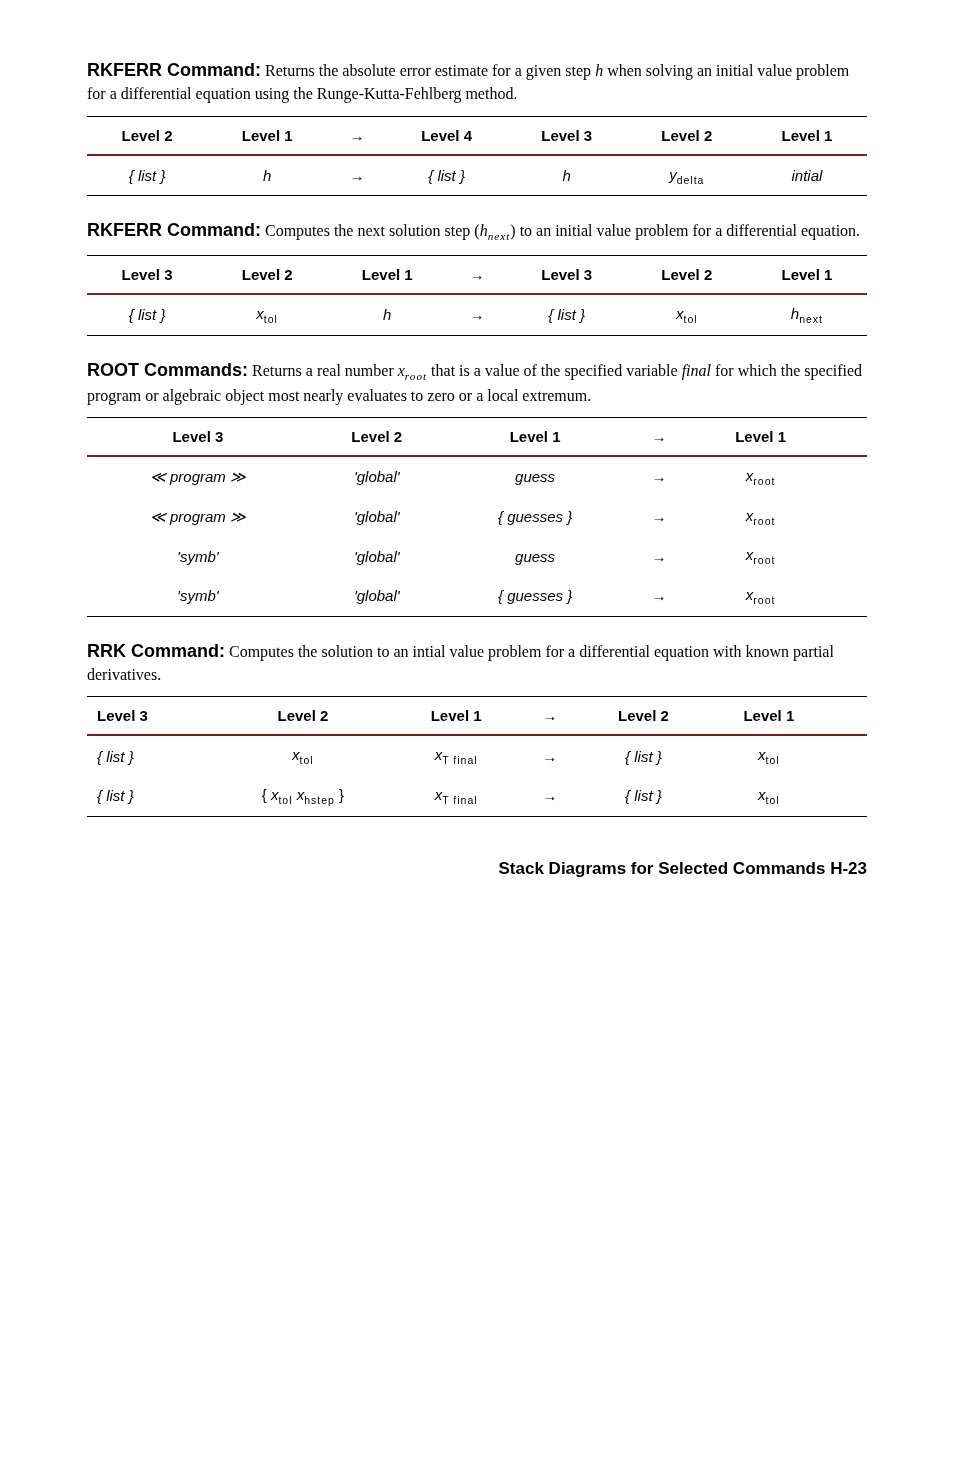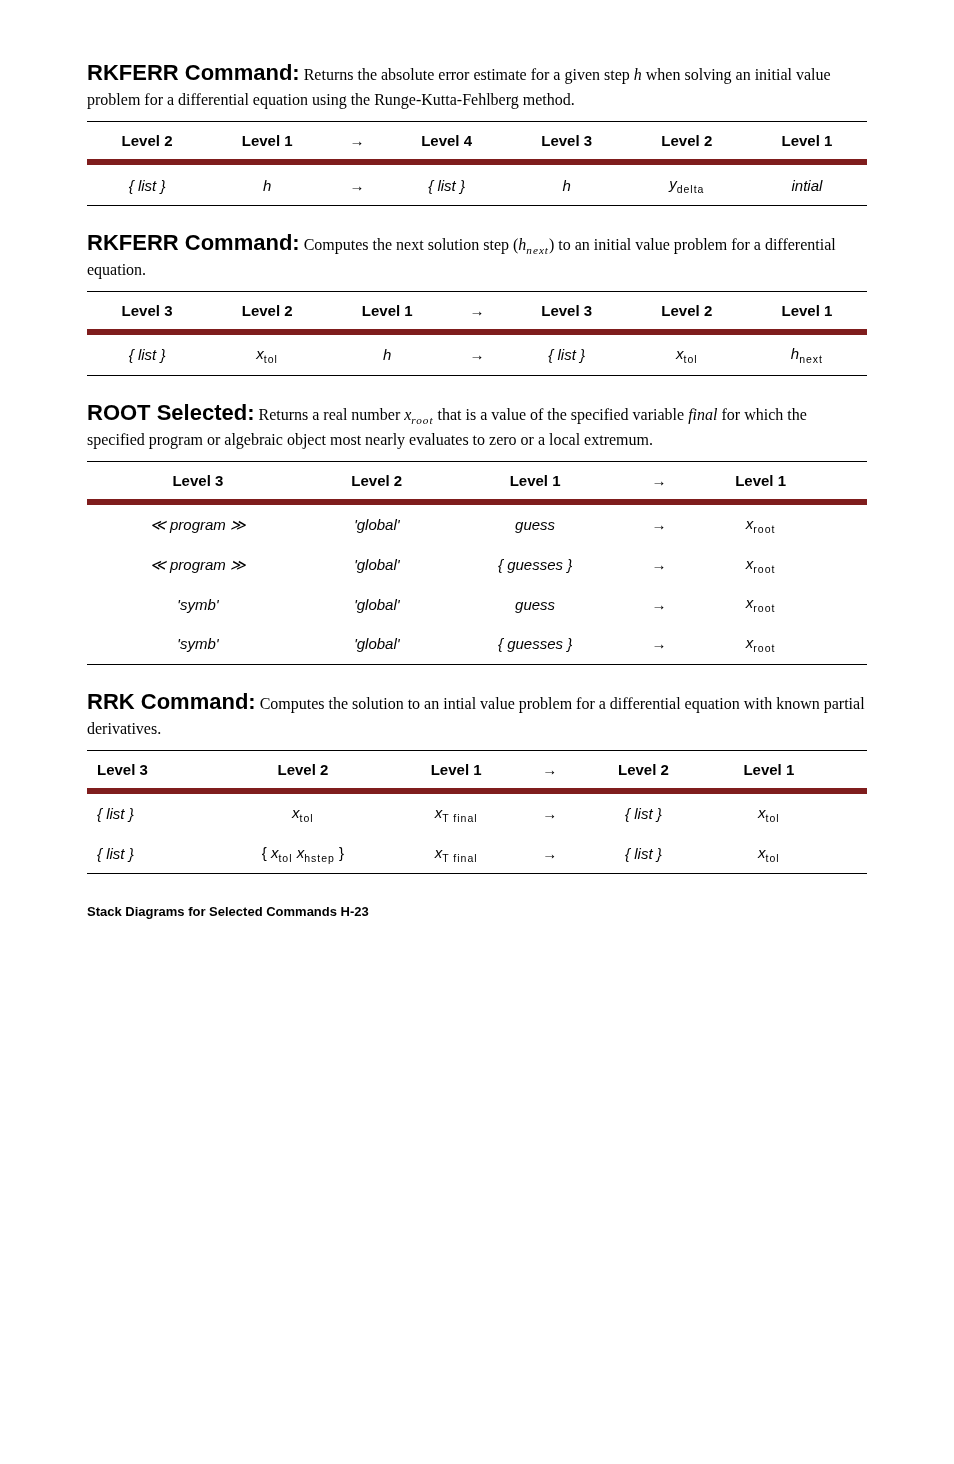--- a/index.html
+++ b/index.html
@@ -7,61 +7,61 @@
   max-width: 780px;
   margin: 40px auto;
   padding: 0 20px;
   color: #000;
   font-size: 16px;
   line-height: 1.4;
 }
 .command-heading {
   font-family: Arial, Helvetica, sans-serif;
   font-weight: bold;
-  font-size: 22px;
+  font-size: 18px;
 }
 p {
   margin: 18px 0 10px 0;
 }
 table {
   border-collapse: collapse;
   width: 100%;
   margin: 8px 0 22px 0;
   font-family: Arial, Helvetica, sans-serif;
   font-size: 15px;
 }
 th, td {
   padding: 8px 10px;
   text-align: center;
   font-weight: normal;
 }
 th {
   font-weight: bold;
-  border-bottom: 6px solid #7f1d1d;
+  border-bottom: 2px solid #7f1d1d;
 }
 table {
   border-top: 1px solid #000;
   border-bottom: 1px solid #000;
 }
 .italic { font-style: italic; }
 .sub { font-size: 0.7em; vertical-align: sub; letter-spacing: 1px; }
 .margin-h {
   position: relative;
   float: right;
   margin-right: -50px;
   font-family: Arial, Helvetica, sans-serif;
   font-weight: bold;
   font-size: 18px;
 }
 .footer {
-  text-align: left;
-  font-family: Arial, Helvetica, sans-serif;
-  font-weight: bold;
-  font-size: 13px;
-  margin-top: 29px;
+  text-align: right;
+  font-family: Arial, Helvetica, sans-serif;
+  font-weight: bold;
+  font-size: 17px;
+  margin-top: 40px;
 }
 </style>
 </head>
 <body>
 
 <p>
   <span class="command-heading">RKFERR Command:</span>
   <span>Returns the absolute error estimate for a given step <span class="italic">h</span> when solving an initial value problem for a differential equation using the Runge-Kutta-Fehlberg method.</span>
 </p>
 
@@ -110,21 +110,21 @@
     <td><span class="italic">h</span></td>
     <td>→</td>
     <td><span class="italic">{ list }</span></td>
     <td><span class="italic">x</span><span class="sub">tol</span></td>
     <td><span class="italic">h</span><span class="sub">next</span></td>
   </tr>
 </tbody>
   </table>
 
 <p>
-  <span class="command-heading">ROOT Selected:</span>
+  <span class="command-heading">ROOT Commands:</span>
   <span>Returns a real number <span class="italic">x<span class="sub">root</span></span> that is a value of the specified variable <span class="italic">final</span> for which the specified program or algebraic object most nearly evaluates to zero or a local extremum.</span>
 </p>
 
 <table>
   <tbody>
       <tr>
     <th>Level 3</th>
     <th>Level 2</th>
     <th>Level 1</th>
     <th>→</th>

